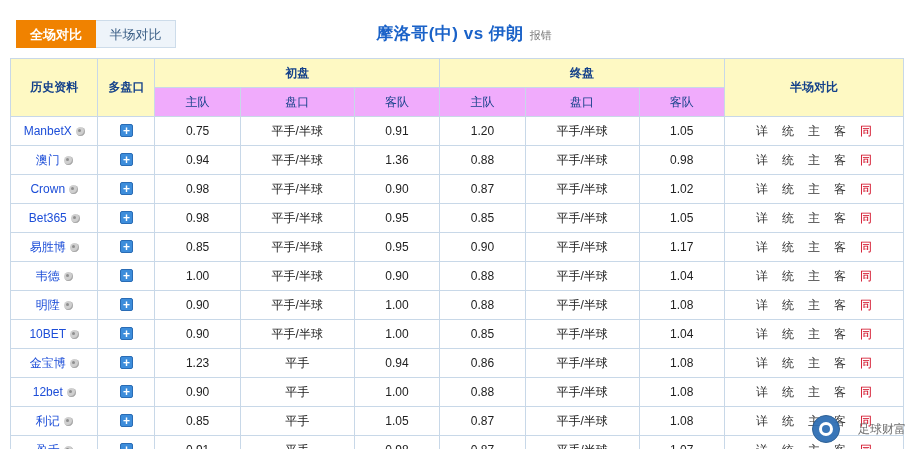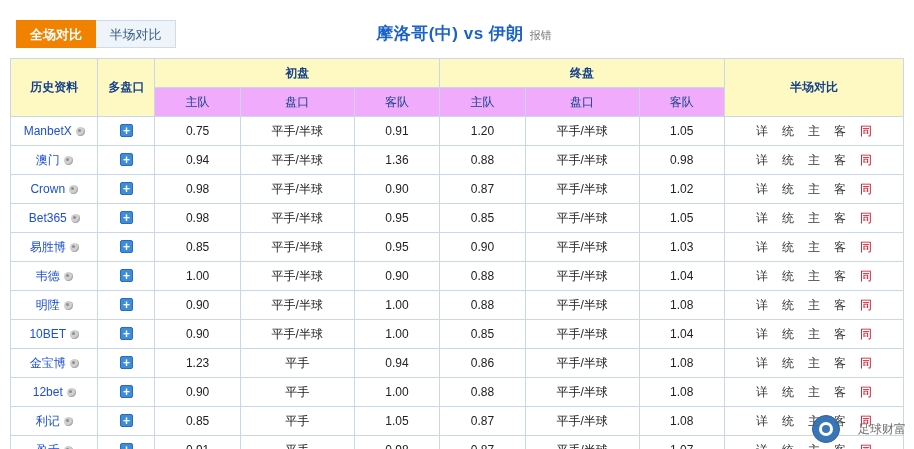--- a/index.html
+++ b/index.html
@@ -256,21 +256,21 @@
         </td>
       </tr>
       <tr>
         <td class="company"><span>易胜博</span><span class="ball"></span></td>
         <td><span class="plus">+</span></td>
         <td>0.85</td>
         <td>平手/半球</td>
         <td>0.95</td>
         <td>0.90</td>
         <td>平手/半球</td>
-        <td>1.03</td>
+        <td>1.17</td>
         <td>
           <div class="hist">
             <a>详</a>
             <a>统</a>
             <a>主</a>
             <a>客</a>
             <a class="red">同</a>
           </div>
         </td>
       </tr>

